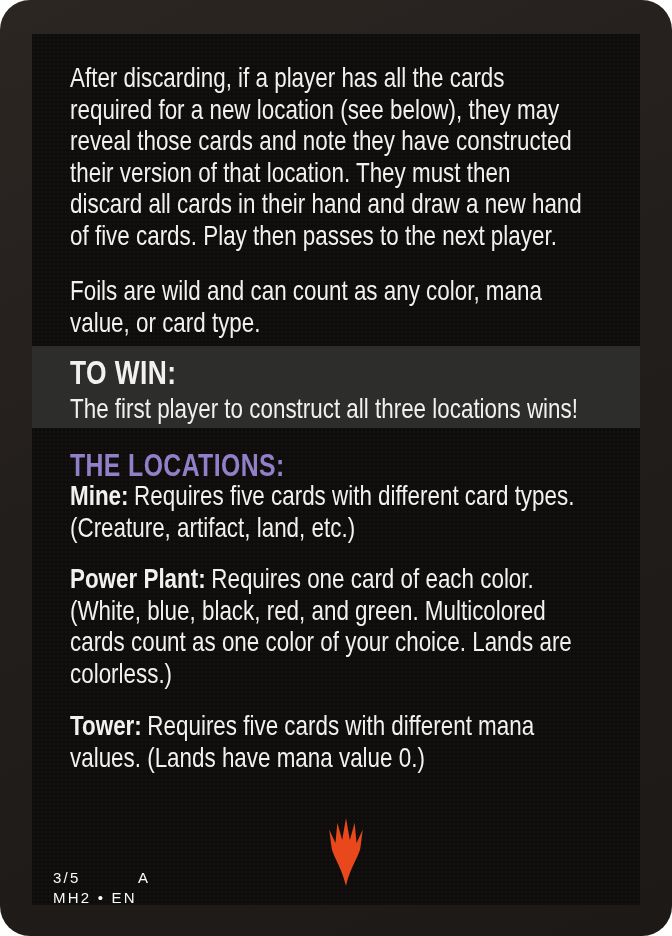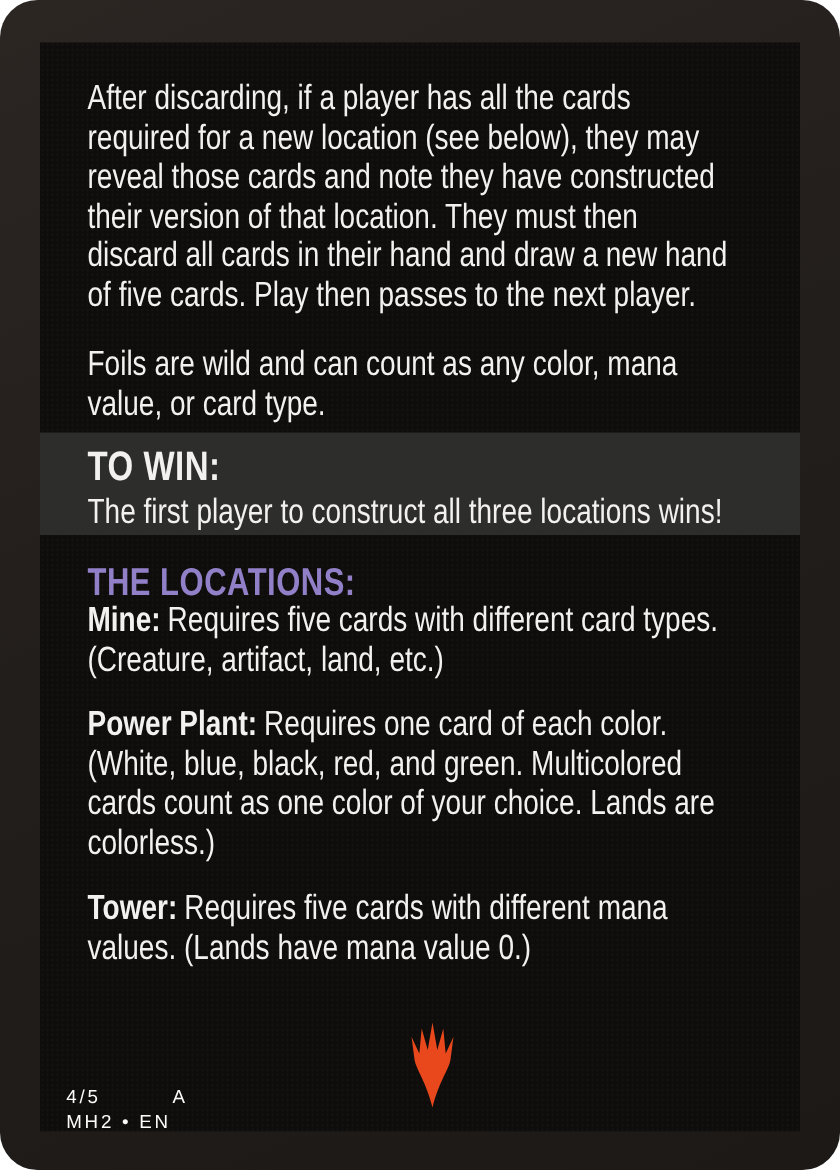--- a/index.html
+++ b/index.html
@@ -120,21 +120,21 @@
       <span class="line">colorless.)</span>
     </section>
 
     <section class="txt tower">
       <span class="line"><b class="lead">Tower:</b><span>Requires five cards with different mana</span></span>
       <span class="line">values. (Lands have mana value 0.)</span>
     </section>
 
     <div class="collector">
       <div style="position:relative;">
-        <span>4/5</span>
+        <span>3/5</span>
         <span class="rarity">A</span>
       </div>
       <div>MH2 • EN</div>
     </div>
 
     <svg class="pw-symbol" viewBox="0 0 100 142" xmlns="http://www.w3.org/2000/svg">
       <path d="M50 0 L58 46 L68 10 L72 52 L85 24 L80 62
                C77 80 60 100 50 142
                C40 100 23 80 20 62
                L15 24 L28 52 L32 10 L42 46 Z"></path>

